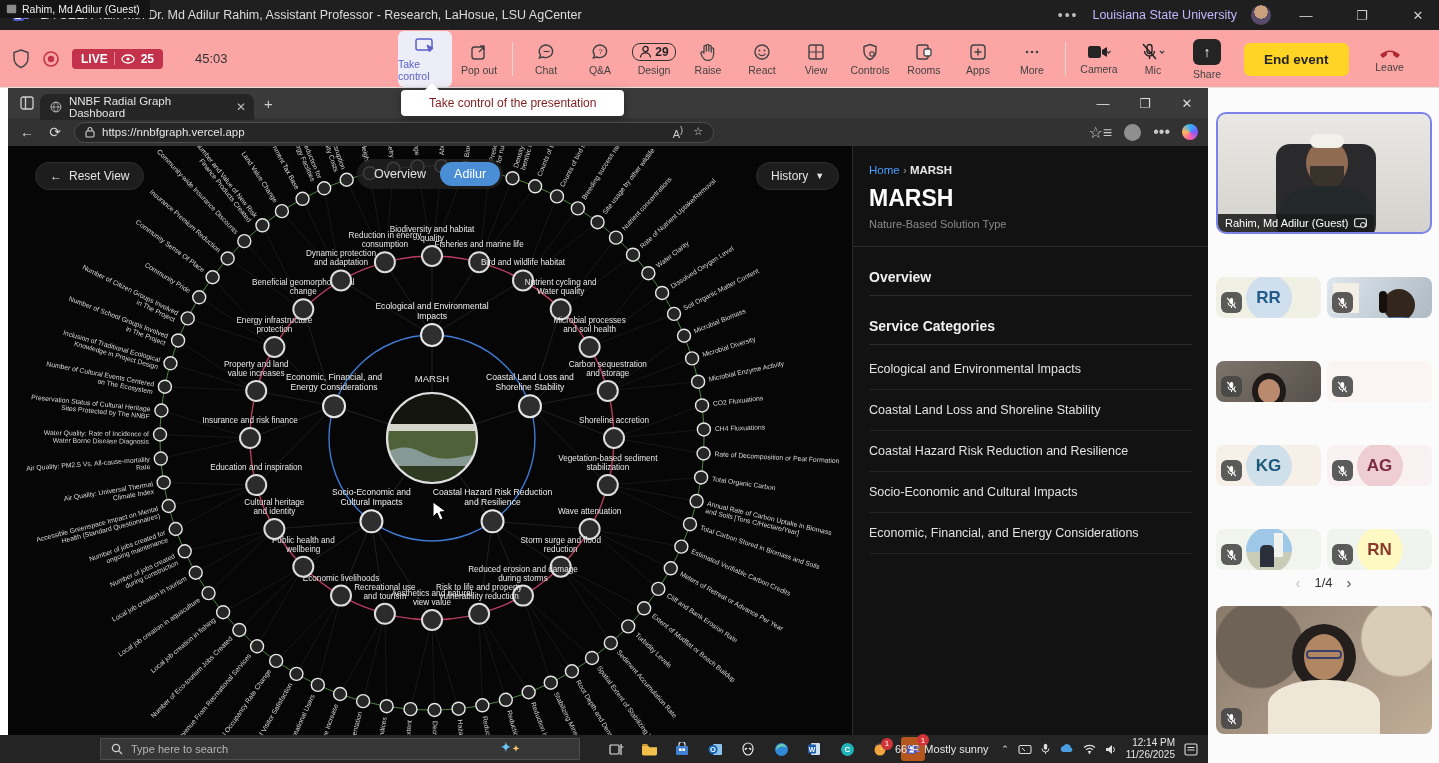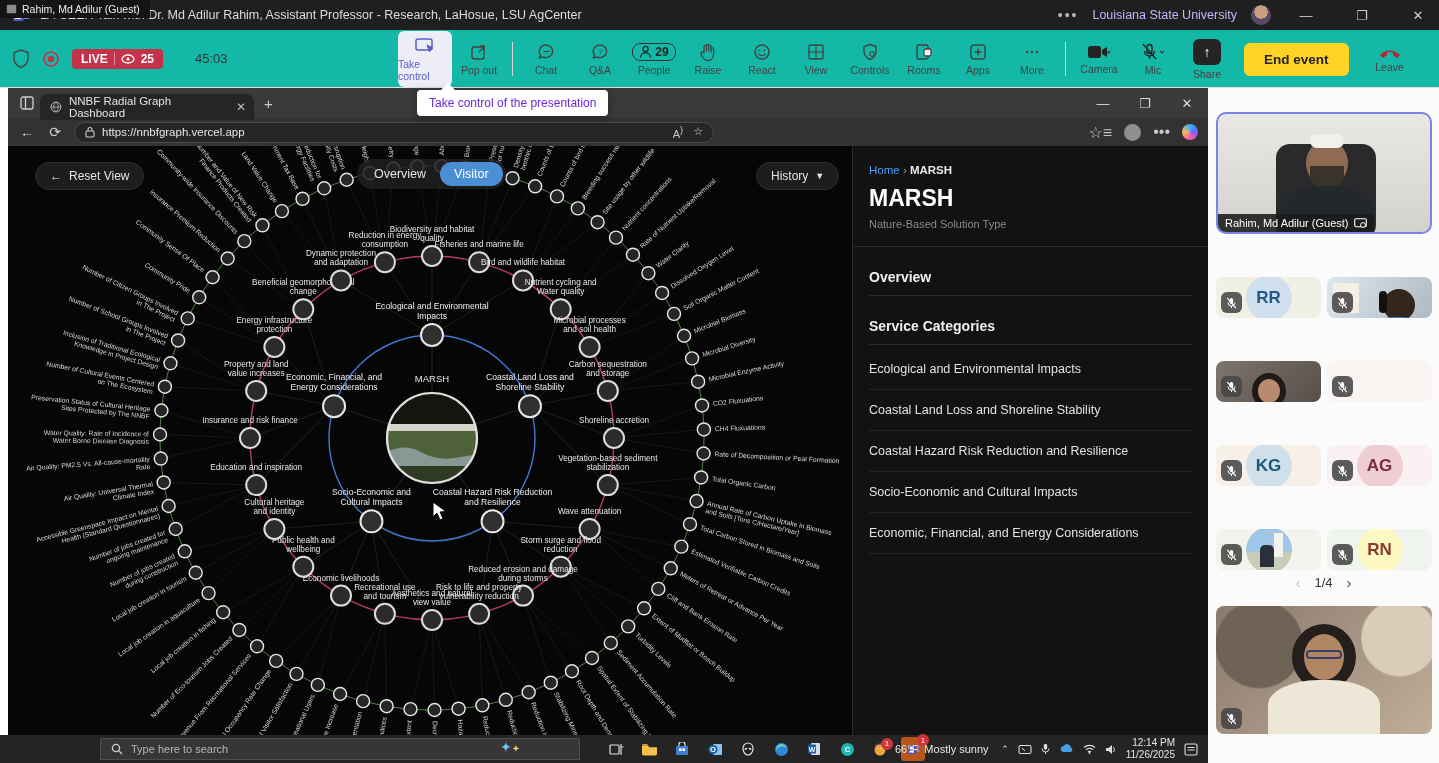--- a/index.html
+++ b/index.html
@@ -10,37 +10,37 @@
   #titlebar{position:absolute;left:0;top:0;width:1439px;height:30px;background:#1f1f1f;display:flex;align-items:center;color:#d6d6d6;font-size:12.5px;}
   #titlebar .tlogo{width:18px;height:18px;margin:0 10px 0 12px;}
   #titlebar .ttext{color:#dcdcdc;}
   #titlebar .tright{margin-left:auto;display:flex;align-items:center;gap:14px;}
   #titlebar .tdots{color:#bbb;letter-spacing:2px;font-size:14px;}
   #titlebar .org{color:#c4b5fd;}
   #titlebar .avatar{width:20px;height:20px;border-radius:50%;background:radial-gradient(circle at 50% 35%,#caa07a 0 40%,#5a4a6a 41% 100%);}
   .wbtn{width:42px;height:30px;display:flex;align-items:center;justify-content:center;color:#cfcfcf;font-size:13px;}
 
   
-  #toolbar{position:absolute;left:0;top:30px;width:1439px;height:58px;background:#14b8a6;border-bottom:1px solid #e0e0e0;display:flex;align-items:center;}
+  #toolbar{position:absolute;left:0;top:30px;width:1439px;height:58px;background:#fca5a5;border-bottom:1px solid #e0e0e0;display:flex;align-items:center;}
   .tb-left{display:flex;align-items:center;gap:12px;margin-left:12px;}
   .live-badge{display:flex;align-items:center;gap:6px;background:#c4314b;color:#fff;border-radius:4px;padding:3px 9px;font-size:12px;font-weight:bold;}
   .live-badge .sep{width:1px;height:13px;background:rgba(255,255,255,.45);}
   .timer{color:#333;font-size:13px;margin-left:20px;}
   .tb-items{position:absolute;left:398px;top:0;height:58px;display:flex;align-items:center;}
   .tb-item{width:54px;height:56px;display:flex;flex-direction:column;align-items:center;justify-content:center;gap:3px;color:#424242;font-size:10.5px;}
   .tb-item svg{display:block;}
   .tb-item.accent{background:#ededf7;border-radius:6px;color:#5b5fc7;}
   .tb-item.accent svg *{stroke:#5b5fc7;}
   .tb-sep{width:1px;height:34px;background:#d6d6d6;margin:0 6px;}
   .people-box{border:1.6px solid #333;border-radius:8px;padding:1px 6px;display:flex;align-items:center;gap:3px;font-weight:bold;font-size:12px;color:#242424;}
   .share-btn{width:28px;height:26px;background:#242424;border-radius:6px;display:flex;align-items:center;justify-content:center;color:#fff;font-size:14px;}
   .end-event{background:#ffd425;border:none;border-radius:6px;padding:9px 20px;font-size:13.5px;font-weight:bold;color:#242424;margin:0 14px 14px 10px;align-self:center;position:relative;top:7px;}
   .leave-item{color:#424242;}
   
-  #tooltip{position:absolute;left:401px;top:90px;background:#fff;border-radius:4px;box-shadow:0 2px 8px rgba(0,0,0,.35);padding:6px 12px;font-size:12px;color:#6d28d9;z-index:50;margin-left:16px;}
+  #tooltip{position:absolute;left:401px;top:90px;background:#fff;border-radius:4px;box-shadow:0 2px 8px rgba(0,0,0,.35);padding:6px 28px;font-size:12px;color:#7f1d1d;z-index:50;}
   #tooltip:before{content:"";position:absolute;top:-5px;left:26px;width:10px;height:10px;background:#fff;transform:rotate(45deg);}
 
   
   #browser{position:absolute;left:8px;top:88px;width:1200px;height:647px;background:#0a0a0a;}
   #tabbar{height:30px;background:#3a3a3a;display:flex;align-items:center;color:#e3e3e3;}
   .tab-edge{width:26px;height:22px;margin-left:6px;display:flex;align-items:center;justify-content:center;color:#cfcfcf;}
   .tab{height:26px;margin-top:8px;background:#252525;border-radius:8px 8px 0 0;display:flex;align-items:center;padding:0 8px 0 10px;font-size:11.5px;width:214px;gap:7px;}
   .tab .tclose{margin-left:auto;color:#bbb;font-size:12px;}
   .newtab{color:#ccc;font-size:15px;margin-left:10px;}
   #tabbar .win{margin-left:auto;display:flex;}
@@ -181,21 +181,21 @@
         <span>Q&amp;A</span>
       </div>
       <div class="tb-item">
         <span class="people-box">
           <svg width="13" height="14" viewBox="0 0 13 14">
               <circle cx="6.5" cy="4" r="2.6" fill="none" stroke="#242424" stroke-width="1.3"></circle>
               <path d="M1.5 12.5c0-2.7 2.2-4.6 5-4.6s5 1.9 5 4.6" fill="none" stroke="#242424" stroke-width="1.3"></path>
             </svg>
           <span>29</span>
         </span>
-        <span>People</span>
+        <span>Design</span>
       </div>
       <div class="tb-item">
         <svg width="16" height="18" viewBox="0 0 16 18">
             <path d="M4 9V3.5a1.2 1.2 0 012.4 0V8m0-5.5a1.2 1.2 0 012.4 0V8m0-4.5a1.2 1.2 0 012.4 0V9m0-3a1.2 1.2 0 012.4 0v5c0 3.8-2.4 6.5-5.8 6.5-2.8 0-4.3-1.6-5.6-4L1 10.5A1.3 1.3 0 013 9l1 1.2" fill="none" stroke="#424242" stroke-width="1.3" stroke-linecap="round"></path>
           </svg>
         <span>Raise</span>
       </div>
       <div class="tb-item">
         <svg width="18" height="18" viewBox="0 0 18 18">
             <circle cx="9" cy="9" r="7" fill="none" stroke="#424242" stroke-width="1.4"></circle>
@@ -643,21 +643,21 @@
             </g>
             <circle cx="424" cy="292" r="45" fill="none" stroke="#e0e0e0" stroke-width="2.2"></circle>
             <text x="424" y="236" font-size="9.5" fill="#e6e6e6" text-anchor="middle">MARSH</text>
           </svg>
         <div class="pill-btn" id="reset-btn">
           <span>←</span>
           <span>Reset View</span>
         </div>
         <div id="mode-toggle">
           <span class="mode">Overview</span>
-          <span class="mode active">Visitor</span>
+          <span class="mode active">Adilur</span>
         </div>
         <div class="pill-btn" id="history-btn">
           <span>History</span>
           <span style="font-size:9px;">▼</span>
         </div>
         <svg width="14" height="20" viewBox="0 0 14 20" style="position:absolute;left:424px;top:355px;">
             <path d="M1 1l0 15 4-4 3 7 3-1.4-3-6.6 6-.5z" fill="#fff" stroke="#000" stroke-width="1"></path>
           </svg>
       </div>
 

